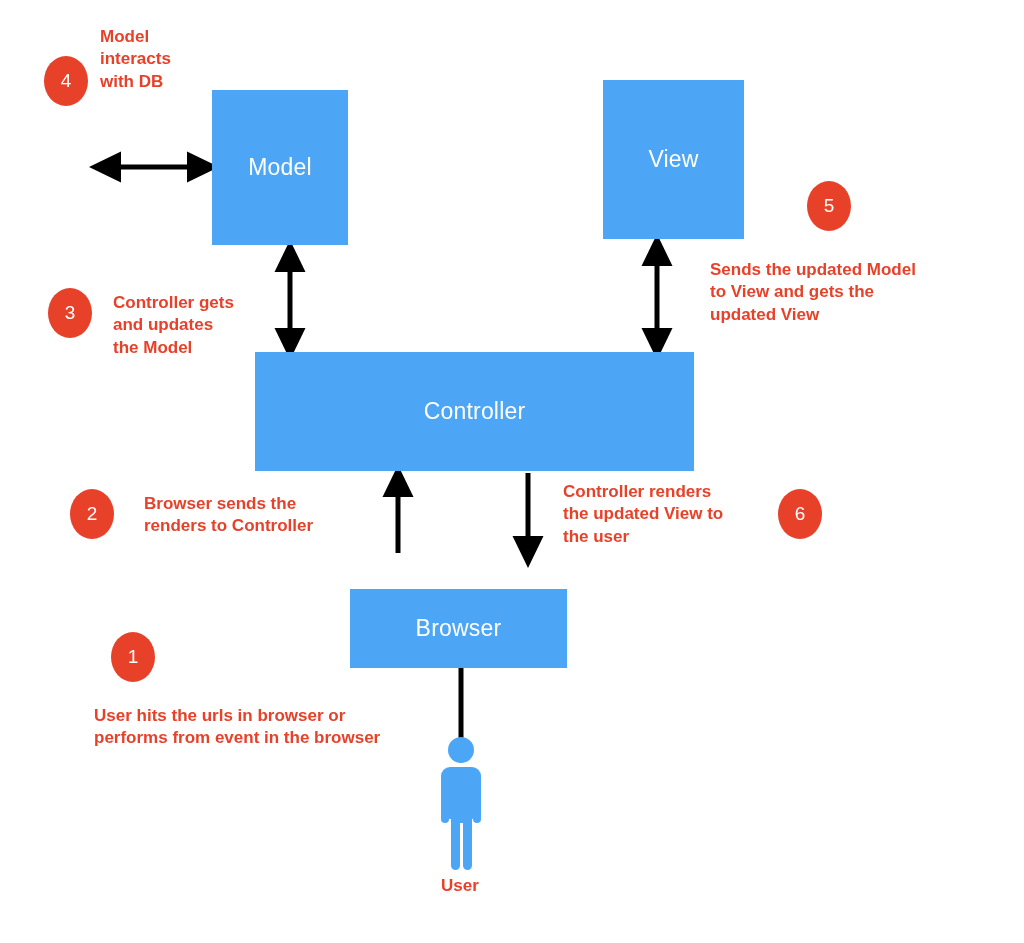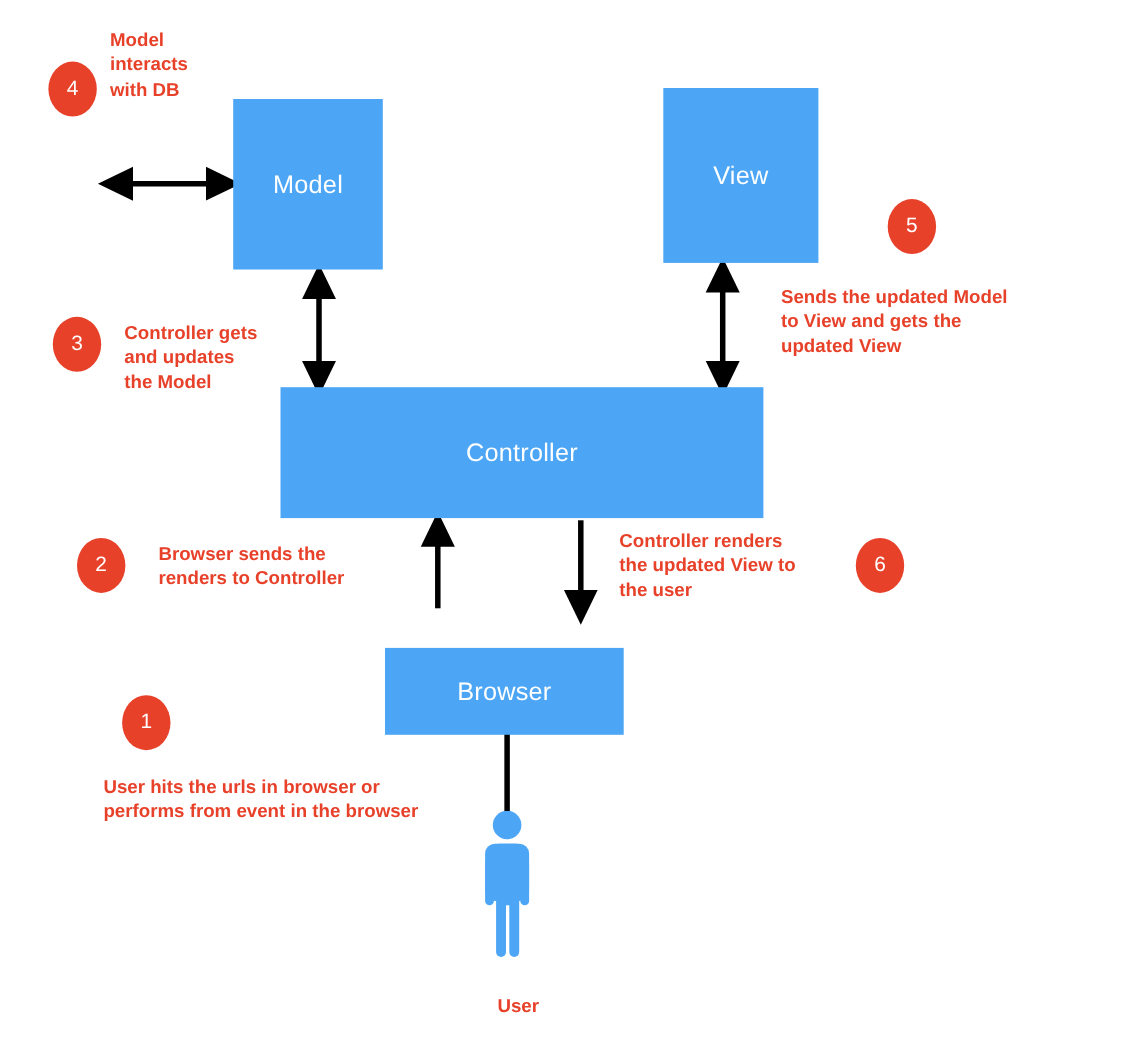--- a/index.html
+++ b/index.html
@@ -113,23 +113,23 @@
   #note-4 { left: 100px; top: 26px;  width: 140px; }
   #note-5 { left: 710px; top: 259px; width: 250px; }
   #note-3 { left: 113px; top: 292px; width: 170px; }
   #note-2 { left: 144px; top: 493px; width: 230px; }
   #note-6 { left: 563px; top: 481px; width: 215px; }
   #note-1 { left: 94px;  top: 705px; width: 350px; }
 
   .user-caption {
     position: absolute;
     left: 430px;
-    top: 905px;
+    top: 876px;
     width: 60px;
-    text-align: right;
+    text-align: center;
     color: #e8412a;
     font-weight: bold;
     font-size: 17px;
   }
 
   
   #arrows {
     position: absolute;
     left: 0; top: 0;
     width: 1024px;

